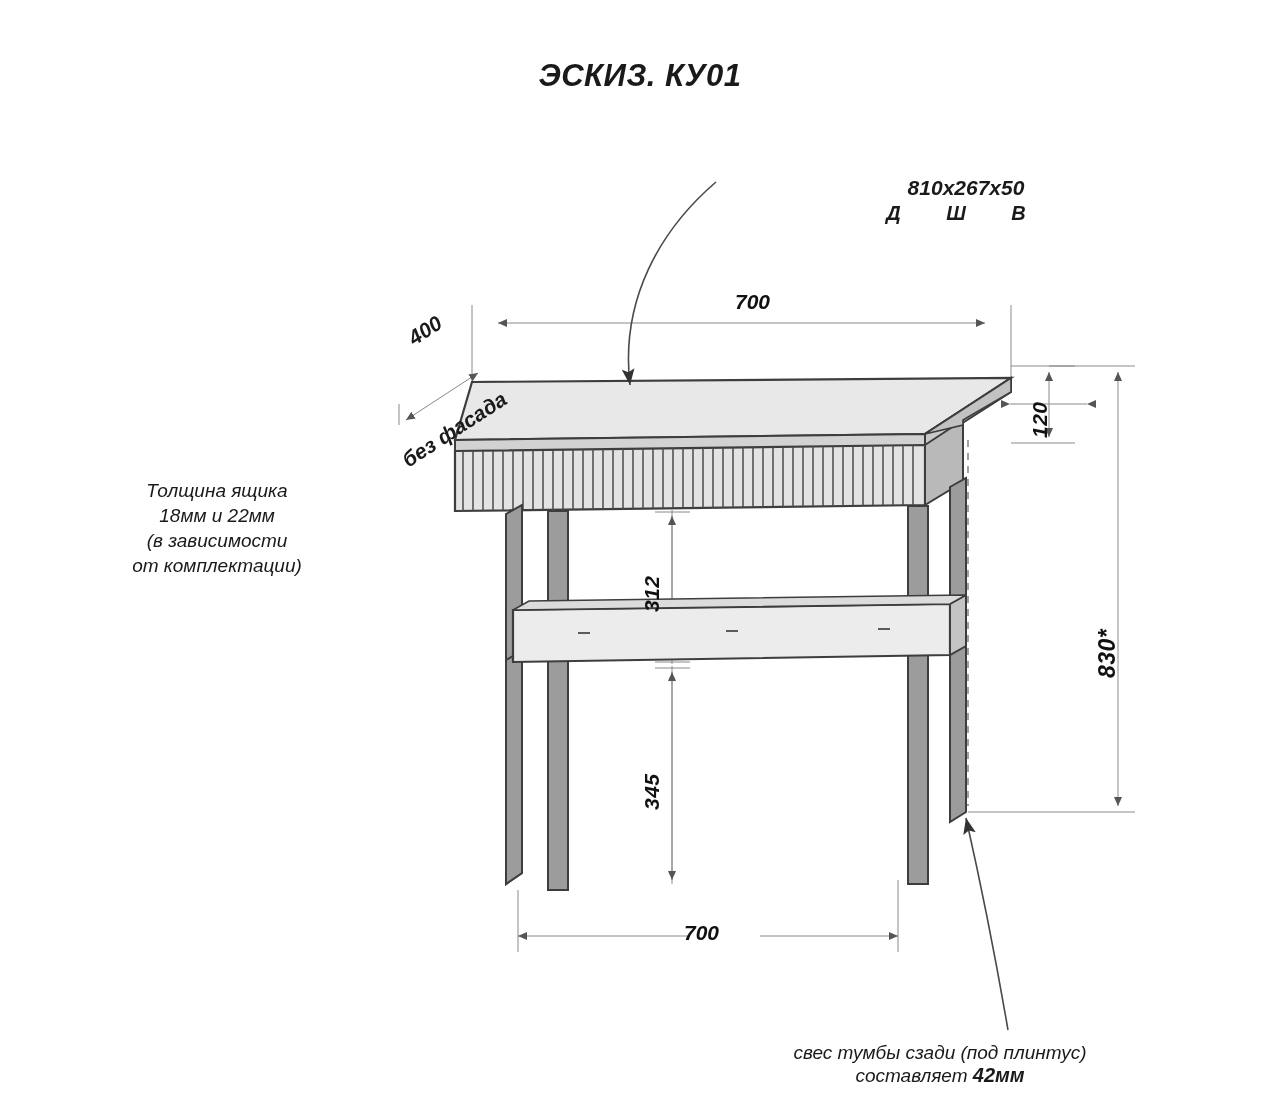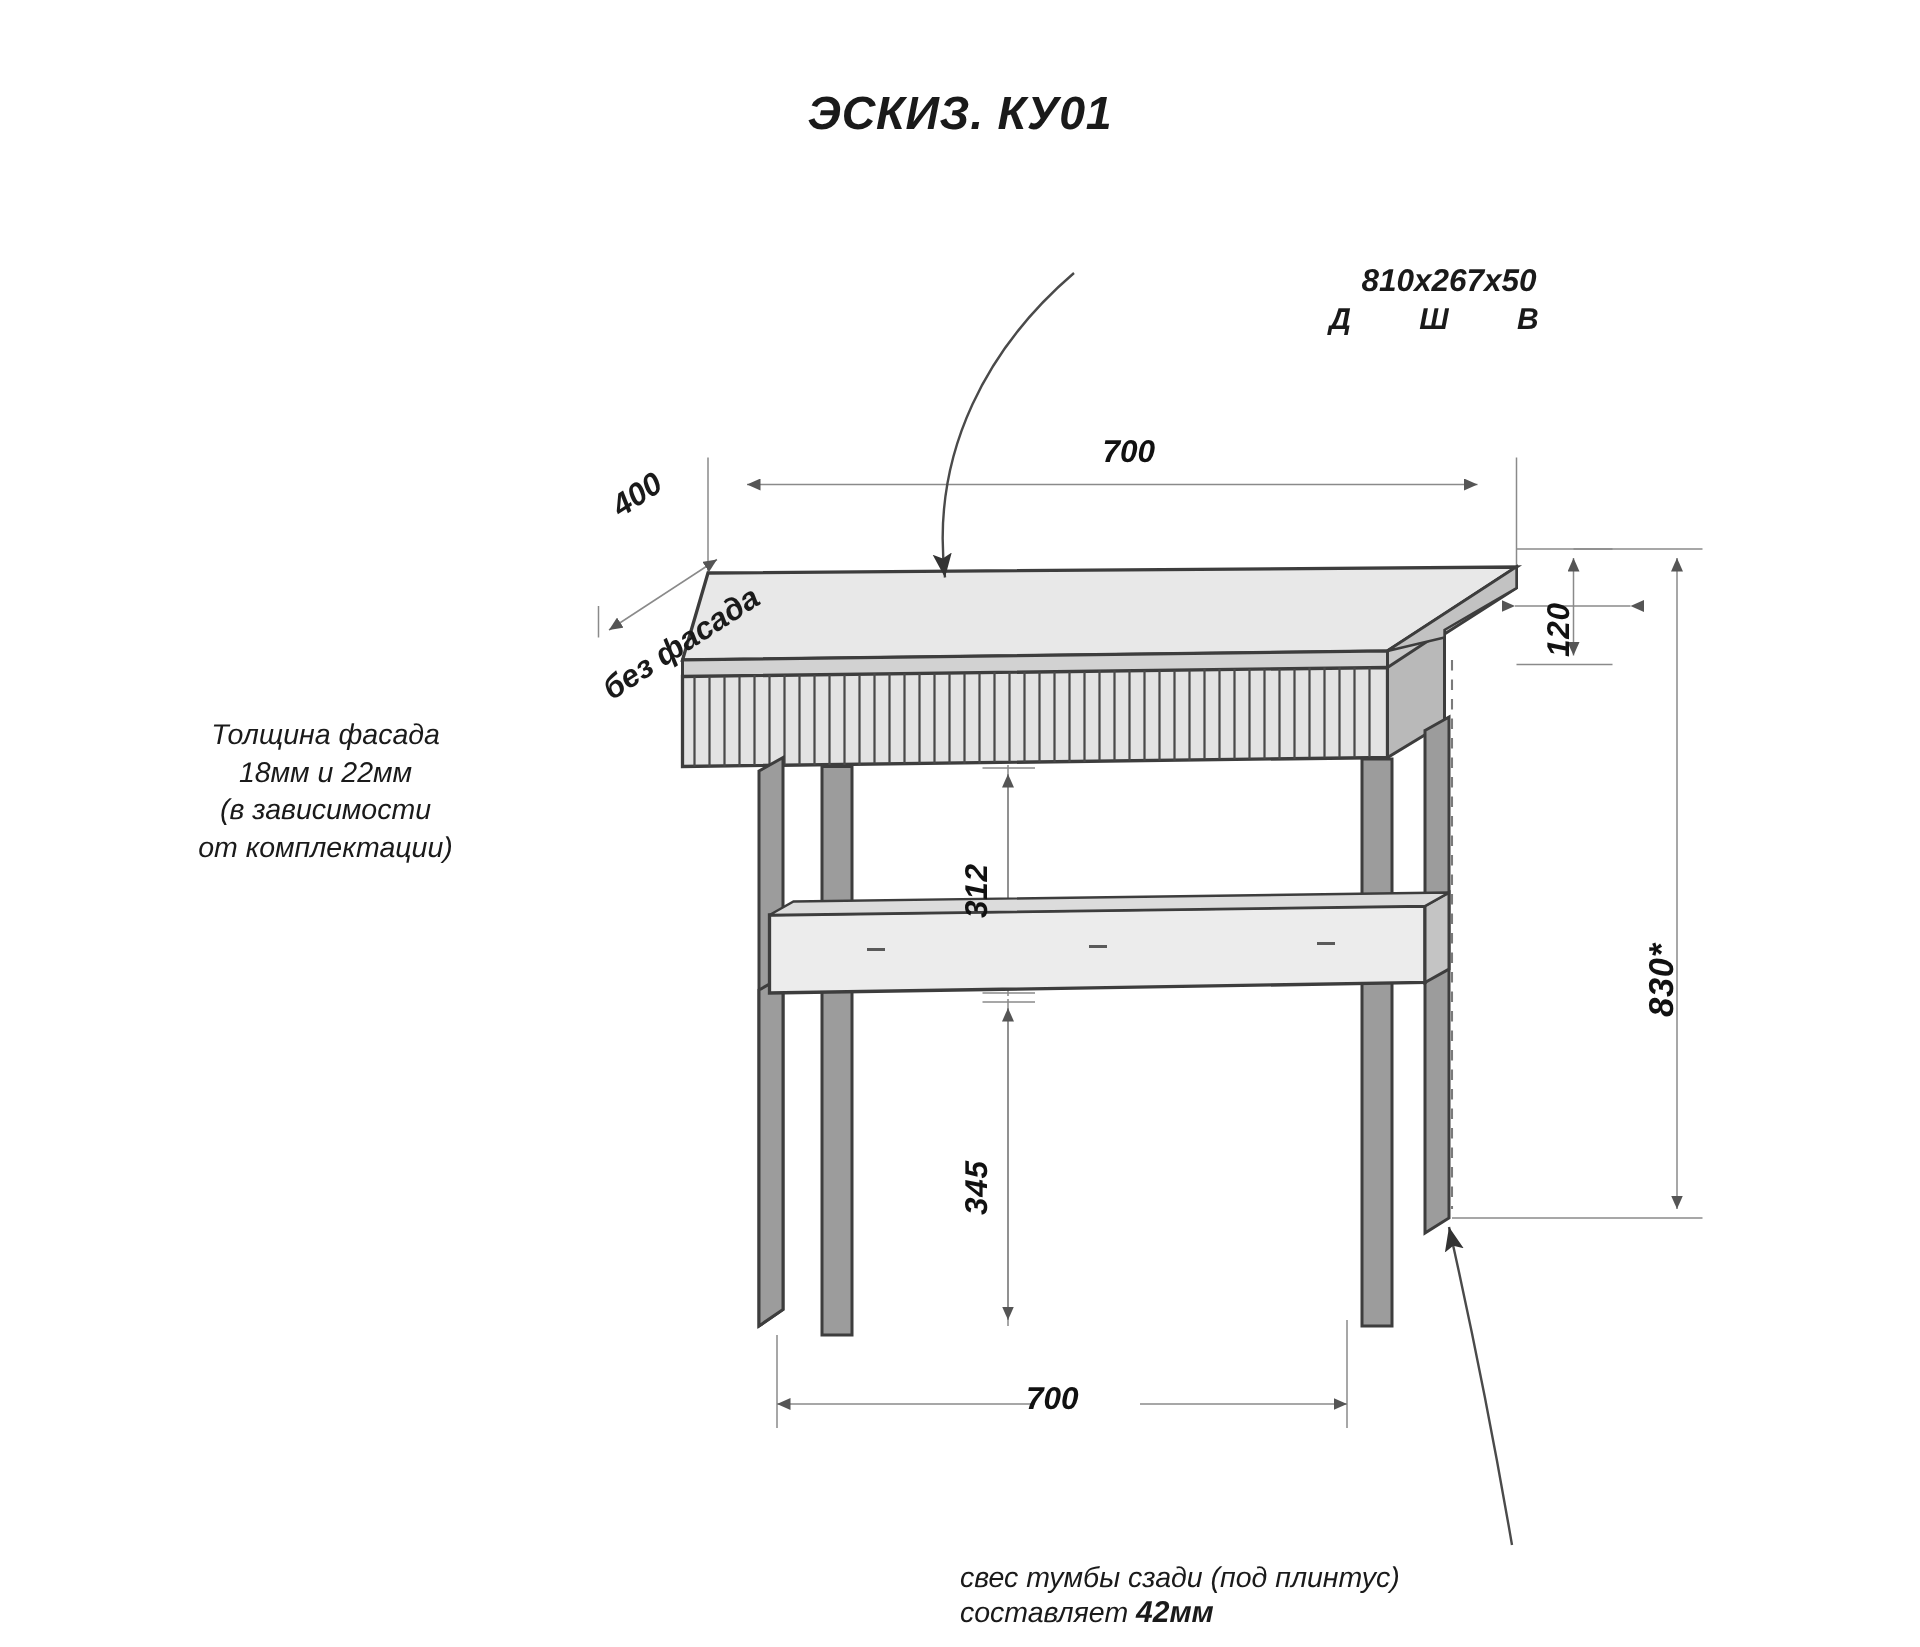--- a/index.html
+++ b/index.html
@@ -82,21 +82,21 @@
     font-weight: bold;
     font-style: italic;
     font-size: 20px;
     letter-spacing: 20px;
   }
 
   .note-bottom {
     left: 640px;
     top: 1042px;
     width: 600px;
-    text-align: left;
+    text-align: center;
   }
   .note-bottom .l1 { font-style: italic; font-size: 19px; }
   .note-bottom .l2 { font-style: italic; font-size: 19px; }
   .note-bottom .l2 b { font-weight: bold; font-size: 20px; }
 
   .rot-400 {
     left: 404px;
     top: 330px;
     transform: rotate(-33deg);
     transform-origin: left top;
@@ -286,21 +286,21 @@
   <div class="abs dim" style="left:684px; top:921px;">700</div>
 
   <div class="abs note-top">
     <div class="note-sizes">
       <div>810х267х50</div>
       <div class="letters">Д  Ш  В</div>
     </div>
   </div>
 
   <div class="abs note note-left">
-    <div>Толщина фасада</div>
+    <div>Толщина ящика</div>
     <div>18мм и 22мм</div>
     <div>(в зависимости</div>
     <div>от комплектации)</div>
   </div>
 
   <div class="abs note-bottom">
     <div class="l1">свес тумбы сзади (под плинтус)</div>
     <div class="l2">
       <span>составляет</span>
       <b>42мм</b>

